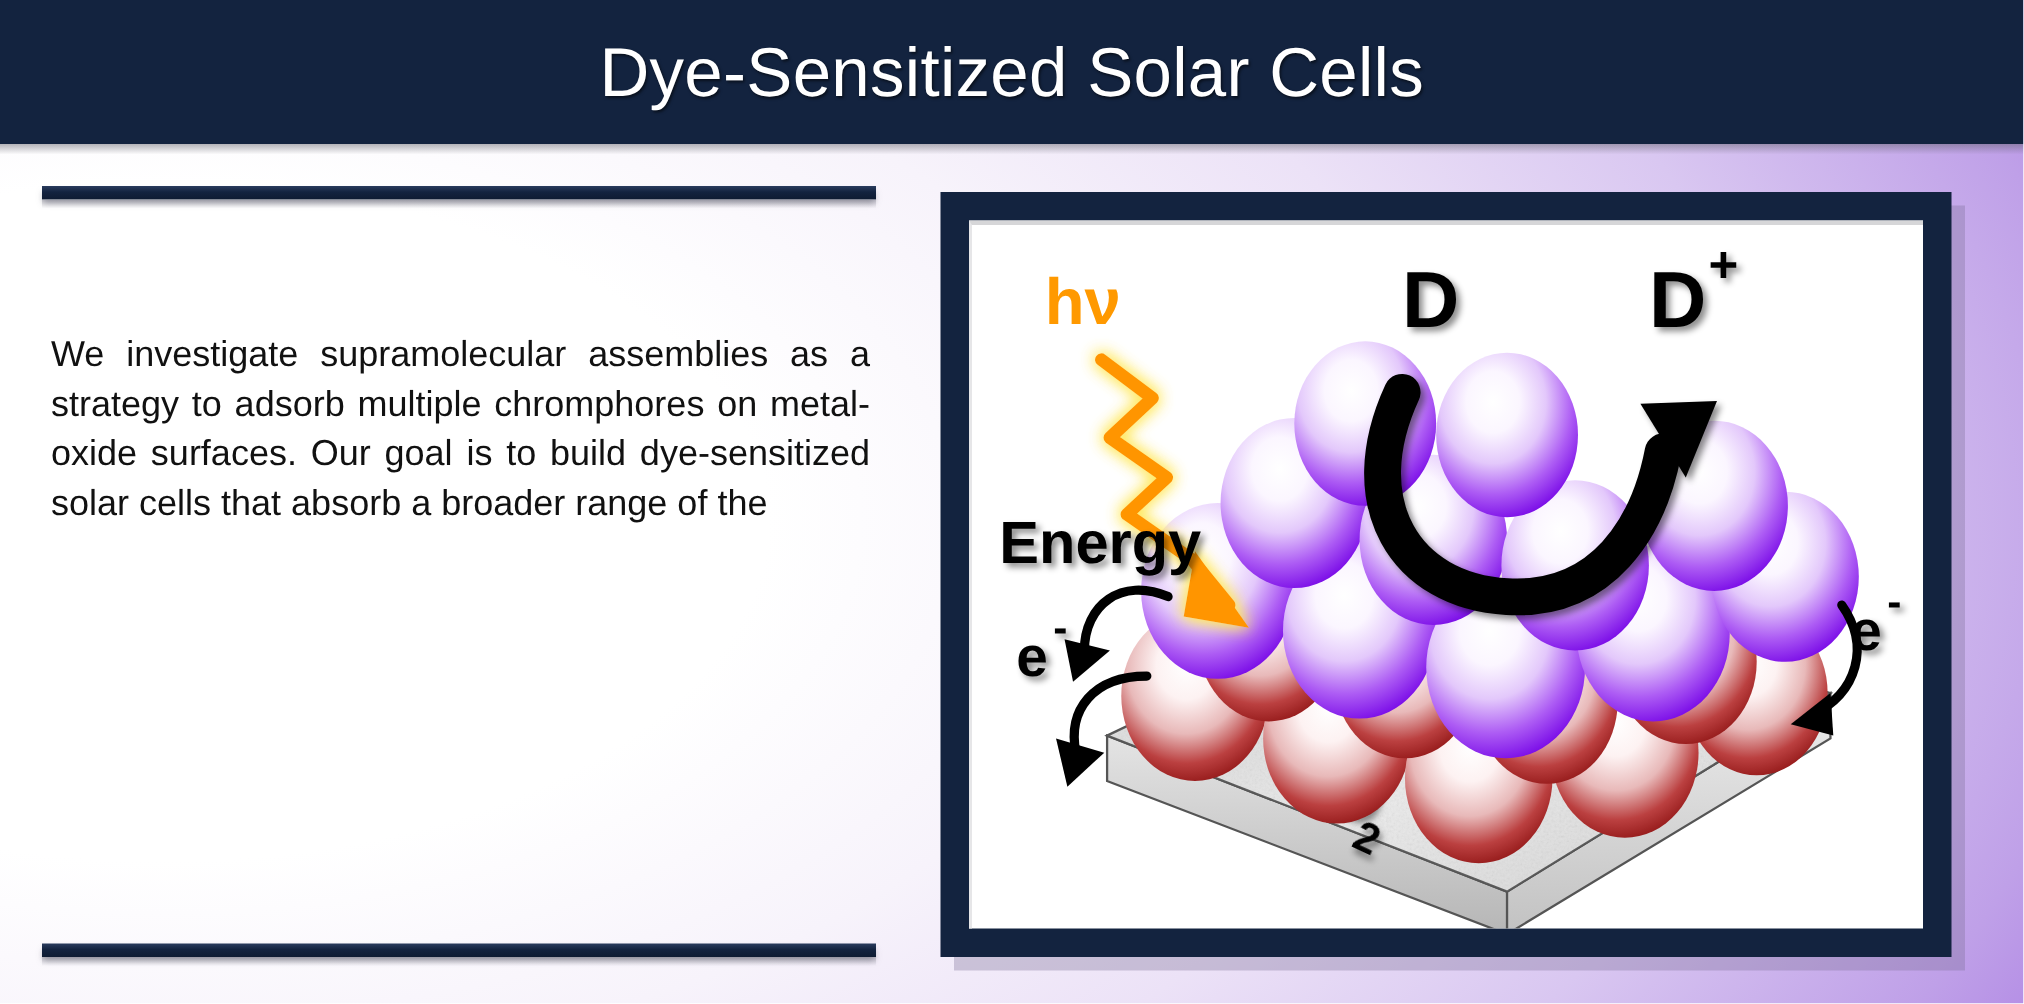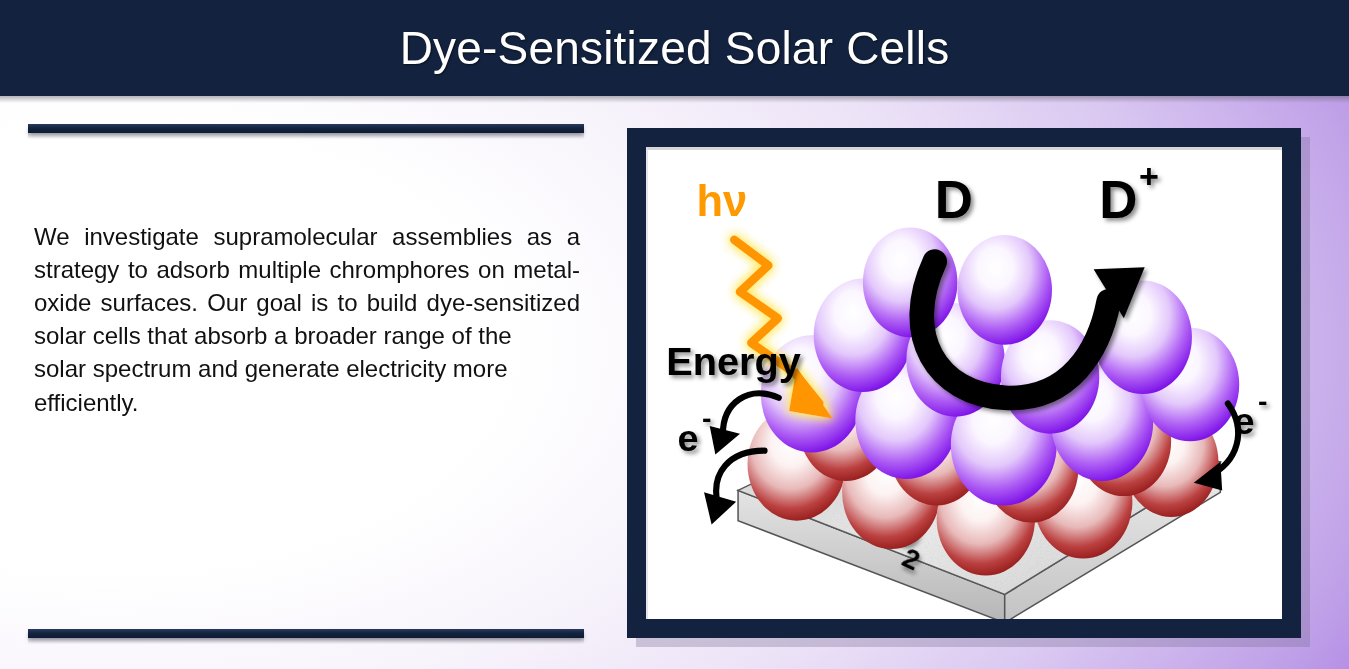--- a/index.html
+++ b/index.html
@@ -84,21 +84,20 @@
   </div>
   <div class="banner-shadow"></div>
 
   <div class="left-col">
     <div class="rule">
       <div class="rule-after"></div>
     </div>
 
     <div class="body-text">
       <span>We investigate supramolecular assemblies as a strategy to adsorb multiple chromphores on metal-oxide surfaces. Our goal is to build dye-sensitized solar cells that absorb a broader range of the</span>
-      <span class="lastline">solar spectrum and generate electricity more efficiently.</span>
     </div>
 
     <div style="position:absolute;left:0;bottom:8px;width:100%;">
       <div class="rule bottom">
         <div class="rule-after"></div>
       </div>
     </div>
   </div>
 
   <div class="figure-frame">

